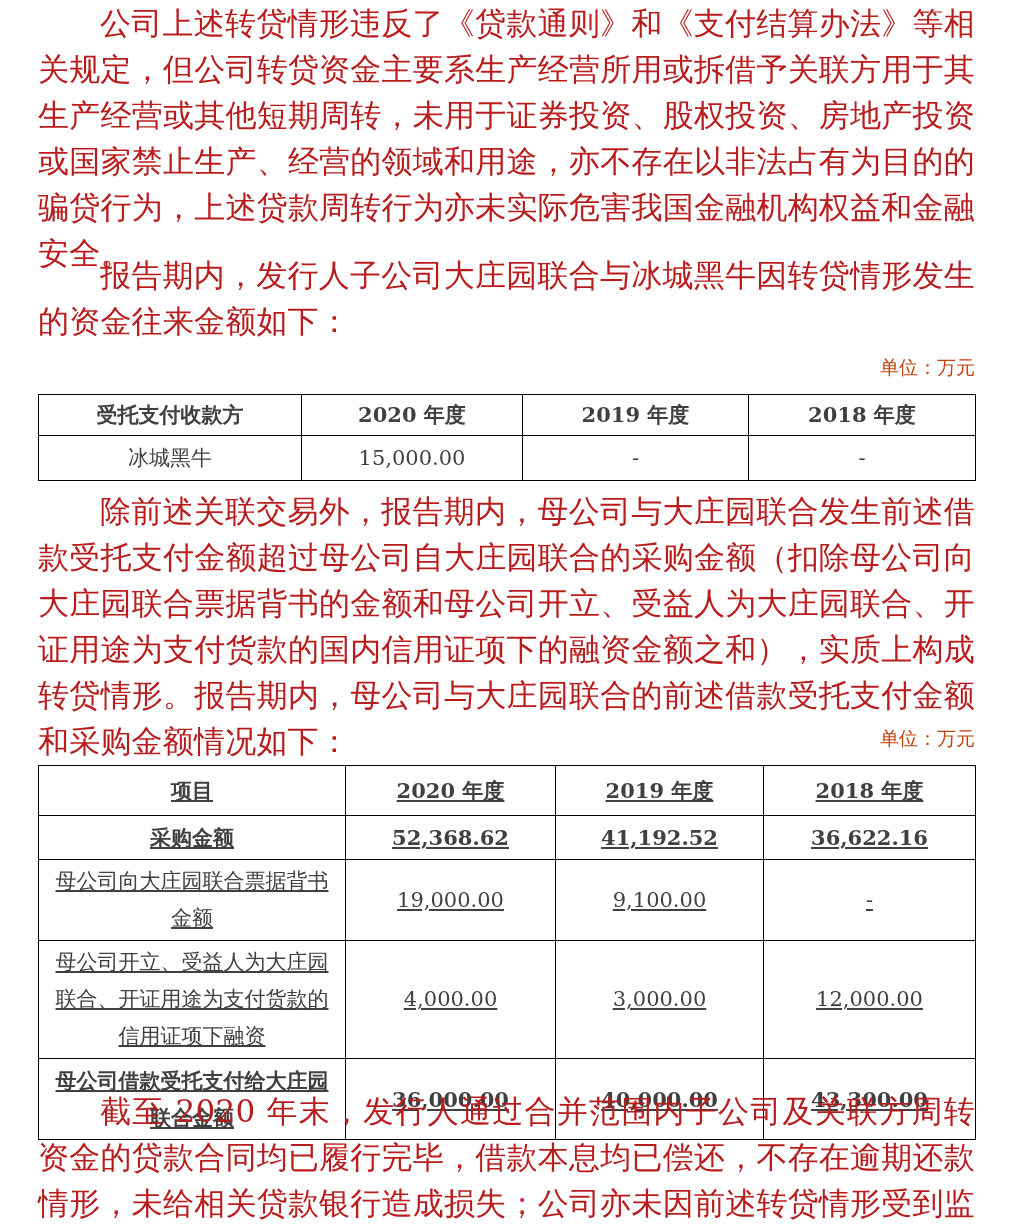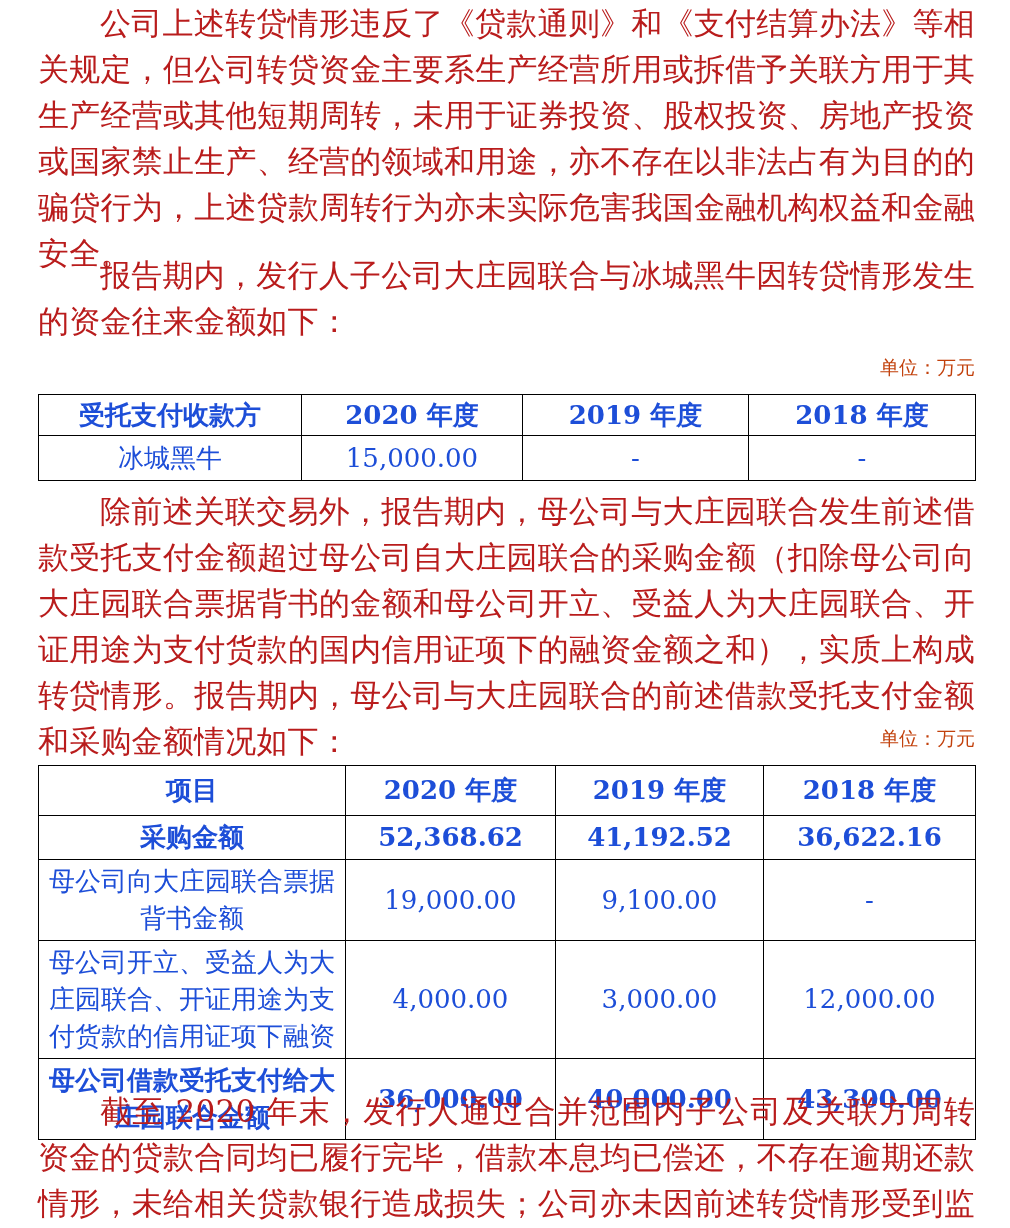--- a/index.html
+++ b/index.html
@@ -38,22 +38,22 @@
     right: 35px;
     font-size: 19px;
     line-height: 24px;
     color: #c2410c;
     font-family: "DejaVu Serif", "Liberation Serif", serif;
   }
   table.doc-table {
     position: absolute;
     border-collapse: collapse;
     table-layout: fixed;
-    font-size: 26px;
-    color: #1d4ed8;
+    font-size: 21px;
+    color: #404040;
   }
   table.doc-table td, table.doc-table th {
     border: 1.4px solid #000000;
     padding: 0;
     vertical-align: middle;
     font-weight: normal;
   }
   .cell {
     padding: 6px 11px;
     line-height: 34px;
@@ -72,21 +72,21 @@
   }
   #table-funds .hrow .cell { line-height: 34px; padding-top: 3px; padding-bottom: 3px; }
   #table-funds .drow .cell { line-height: 34px; padding-top: 5px; padding-bottom: 5px; }
 
   
   #table-purchase {
     left: 38px;
     top: 765px;
     width: 937px;
   }
-  #table-purchase .cell { line-height: 37px; }
+  #table-purchase .cell { line-height: 37px; text-decoration: underline; }
   #table-purchase .item-cell { padding: 3px 9px; }
   #table-purchase .num-cell { padding: 3px 11px; }
 </style>
 </head>
 <body>
 
 <div class="page">
 
   <div class="para" style="top:0px;">公司上述转贷情形违反了《贷款通则》和《支付结算办法》等相关规定，但公司转贷资金主要系生产经营所用或拆借予关联方用于其生产经营或其他短期周转，未用于证券投资、股权投资、房地产投资或国家禁止生产、经营的领域和用途，亦不存在以非法占有为目的的骗贷行为，上述贷款周转行为亦未实际危害我国金融机构权益和金融安全。</div>
 

